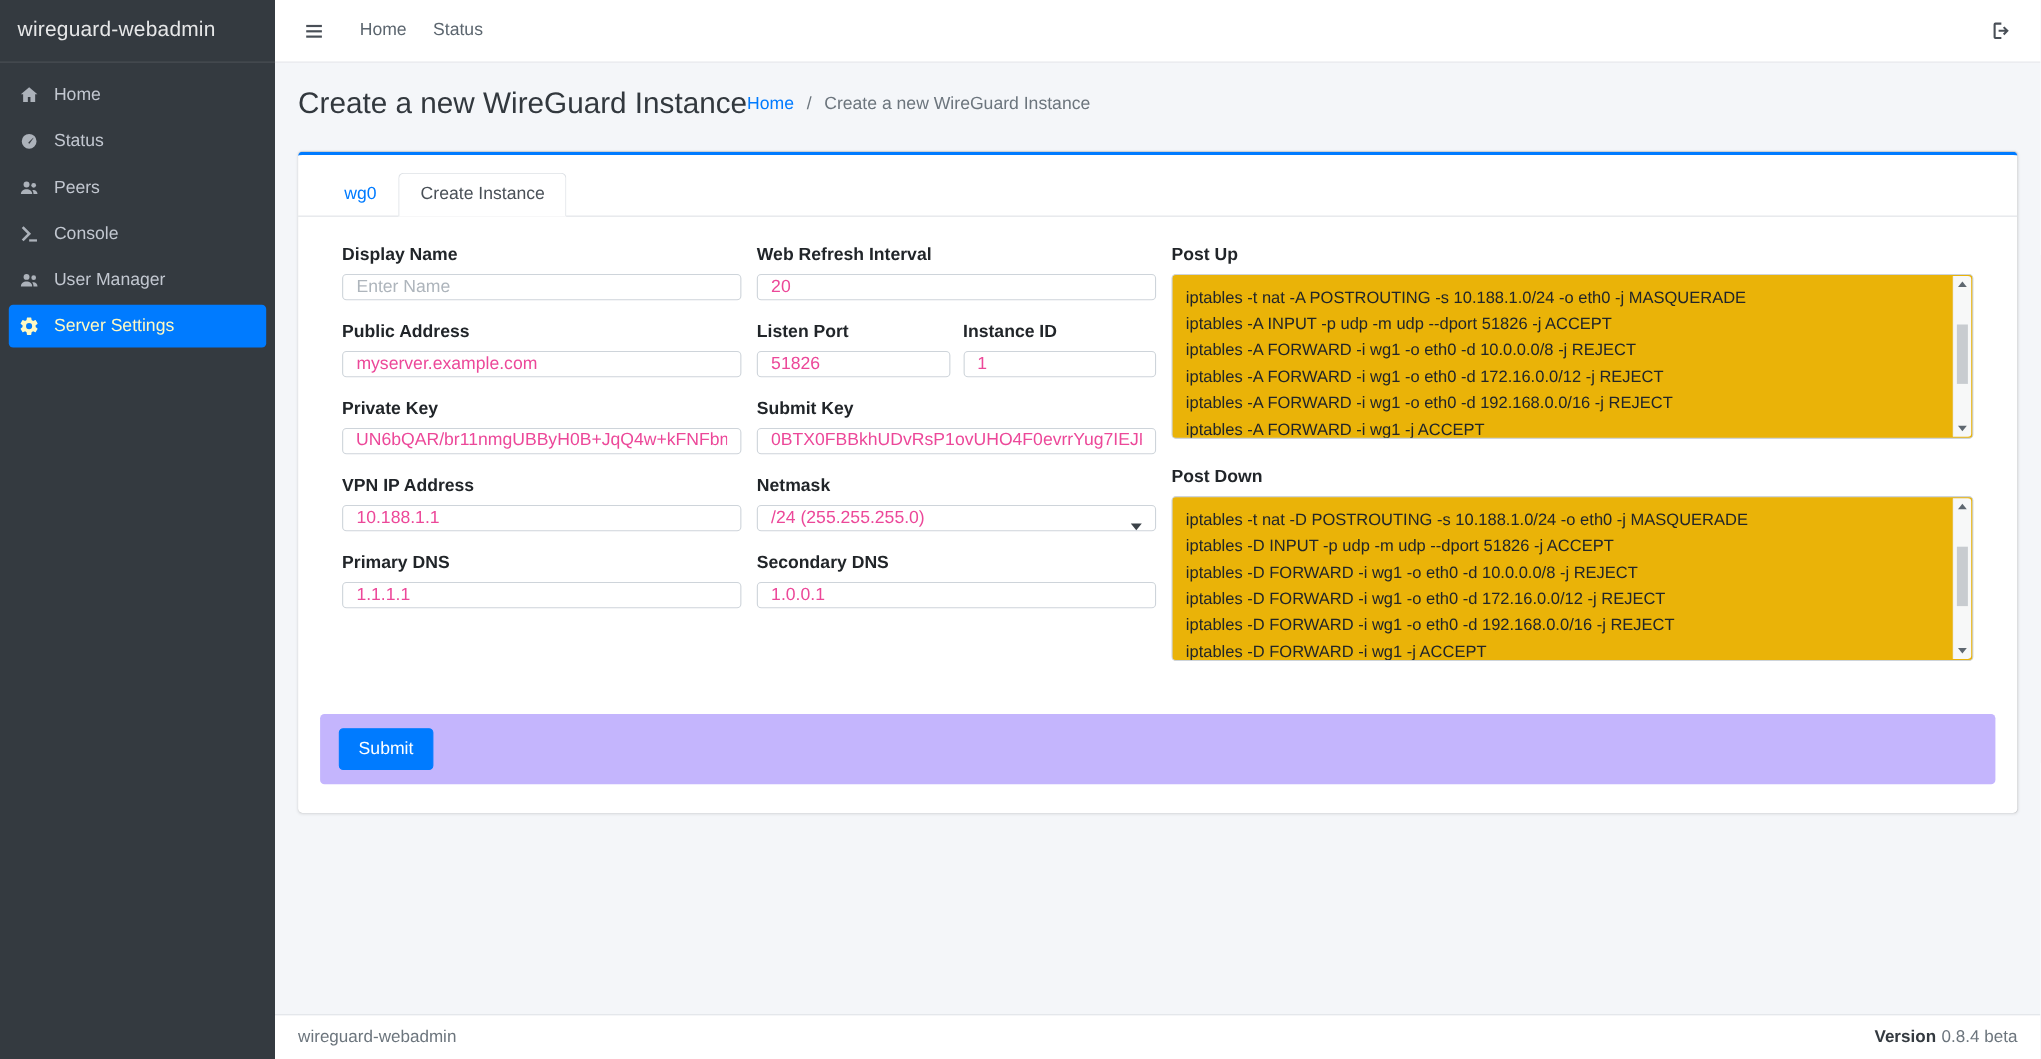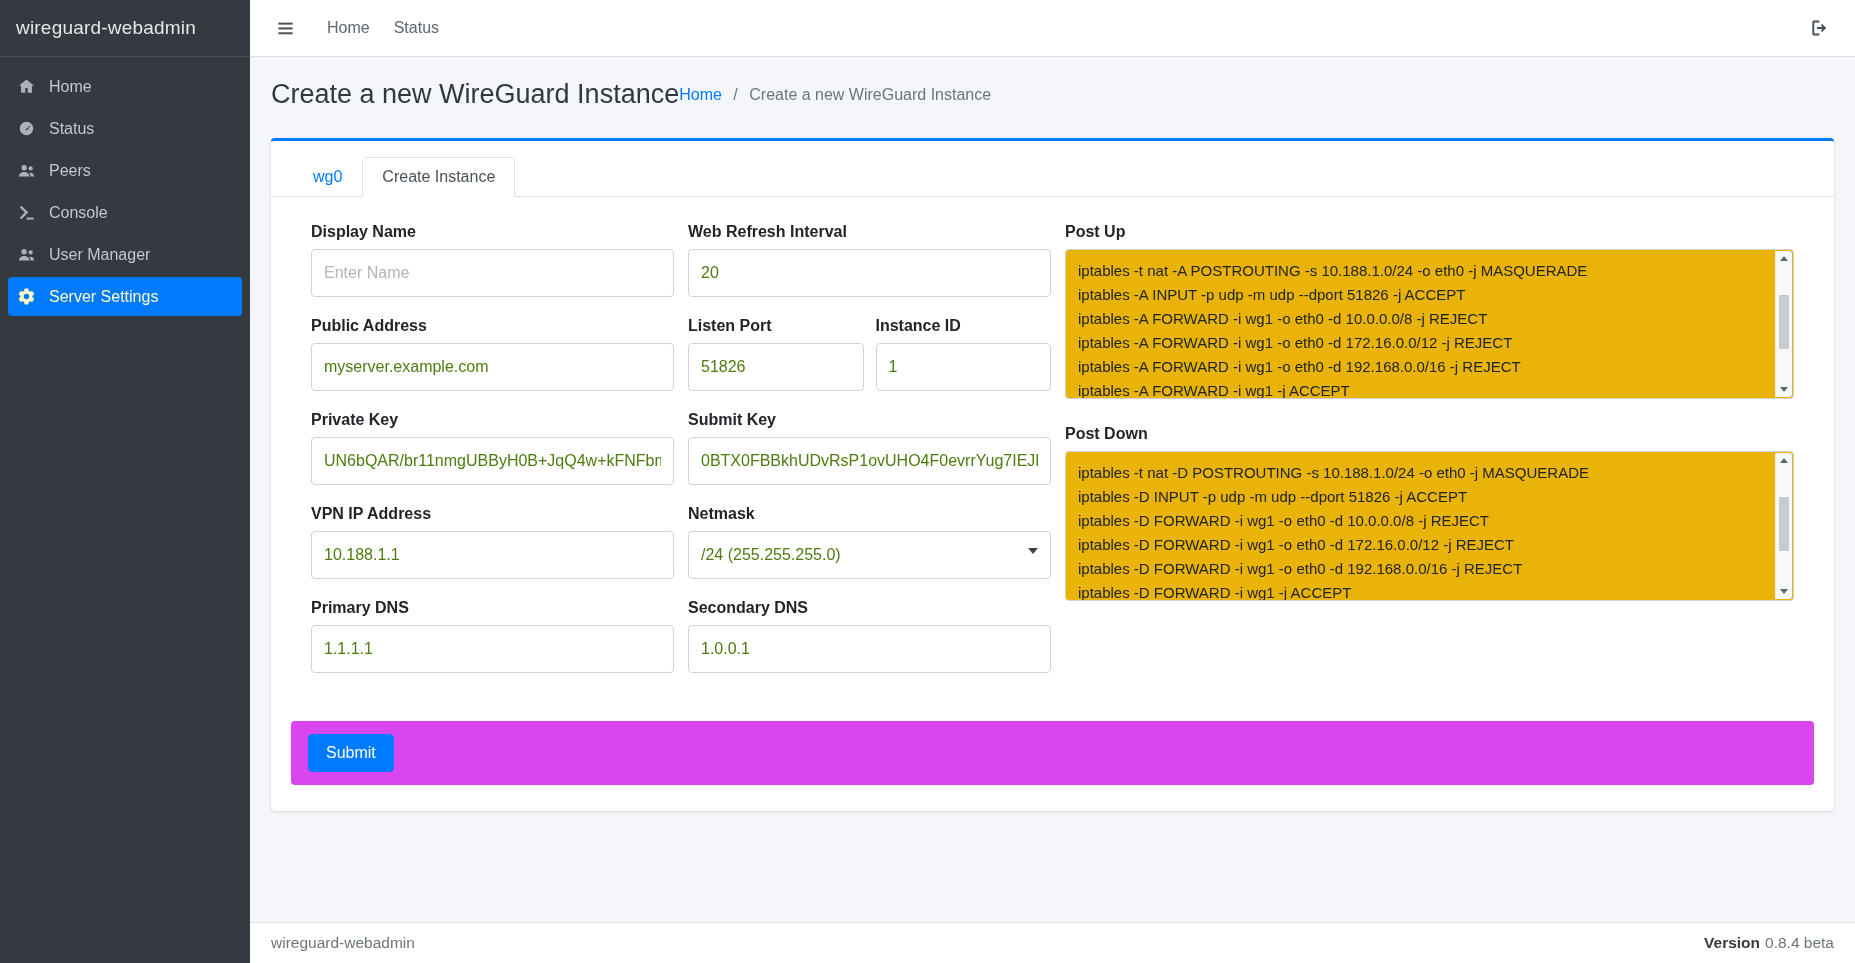--- a/index.html
+++ b/index.html
@@ -41,37 +41,37 @@
   .card { margin:12px 21px 24px; background:#fff; border-top:3px solid var(--primary); border-radius:4px; box-shadow:0 0 1px rgba(0,0,0,.125), 0 1px 3px rgba(0,0,0,.12); }
   .card-header { display:flex; align-items:flex-end; padding:16px 22px 0; border-bottom:1px solid var(--border); }
   .tab { font-size:16px; padding:10px 19px; margin-bottom:-1px; border:1px solid transparent; border-radius:5px 5px 0 0; cursor:pointer; text-decoration:none; }
   .tab-inactive { color:var(--primary); }
   .tab-active { background:#fff; border-color:var(--border) var(--border) #fff; color:#495057; }
 
   .card-body { padding:26px 20px 26px; }
   .form-grid { display:grid; grid-template-columns:363px 363px 1fr; column-gap:14px; padding:0 20px; }
   .fg { margin-bottom:20px; }
   .fg label { display:block; font-weight:700; font-size:16px; color:#212529; margin-bottom:8px; }
-  .inp { width:100%; height:48px; border:1px solid #ced4da; border-radius:4px; padding:0 12px; font-family:"Liberation Sans",sans-serif; font-size:16px; color:#4d7c0f; background:#fff; }
+  .inp { width:100%; height:24px; border:1px solid #ced4da; border-radius:4px; padding:0 12px; font-family:"Liberation Sans",sans-serif; font-size:16px; color:#ec4899; background:#fff; }
   .inp::placeholder { color:#aeb5bc; }
   .two-col { display:flex; gap:12px; }
   .two-col .fg { flex:1; }
 
   .select-box { position:relative;text-align:right; }
   .select-face { display:flex; align-items:center; padding-right:30px; cursor:default; }
   .caret { position:absolute; right:13px; top:17px; width:0; height:0; border-left:5px solid transparent; border-right:5px solid transparent; border-top:6px solid #3b4248; pointer-events:none; }
 
   .ta { position:relative; border:1px solid #ced4da; border-radius:4px; height:150px; background:#eab308; overflow:hidden; }
   .ta-text { white-space:pre; font-size:15px; line-height:24px; color:#212529; padding:9px 28px 9px 12px; height:100%; overflow:hidden; }
   .fsb { position:absolute; top:1px; bottom:1px; right:1px; width:17px; background:#f7f8f8; border-left:1px solid #ececec; border-radius:0 3px 3px 0; display:flex; flex-direction:column; align-items:center; justify-content:space-between; padding:5px 0; cursor:default; }
   .arr-up { width:0; height:0; border-left:4px solid transparent; border-right:4px solid transparent; border-bottom:5px solid #5f6870; }
   .arr-down { width:0; height:0; border-left:4px solid transparent; border-right:4px solid transparent; border-top:5px solid #5f6870; }
   .thumb { position:absolute; left:3px; right:3px; top:30%; height:37%; background:#c8ccd0; }
 
-  .submit-strip { margin-top:28px; background:#d946ef; border-radius:4px; padding:13px 17px; }
+  .submit-strip { margin-top:28px; background:#c4b5fd; border-radius:4px; padding:13px 17px; }
   .btn-primary { background:var(--primary); color:#fff; border:1px solid var(--primary); border-radius:4px; padding:9px 17px; font-size:16px; font-family:"Liberation Sans",sans-serif; cursor:pointer; }
 
   
   .footer { background:#fff; border-top:1px solid var(--border); padding:11px 21px; display:flex; justify-content:space-between; align-items:center; font-size:15.5px; color:#6c757d; flex-shrink:0; margin-top:auto; }
   .version b { color:#343a40; font-weight:700; margin-right:5px; }
 </style>
 </head>
 <body>
 
 <div class="app">

